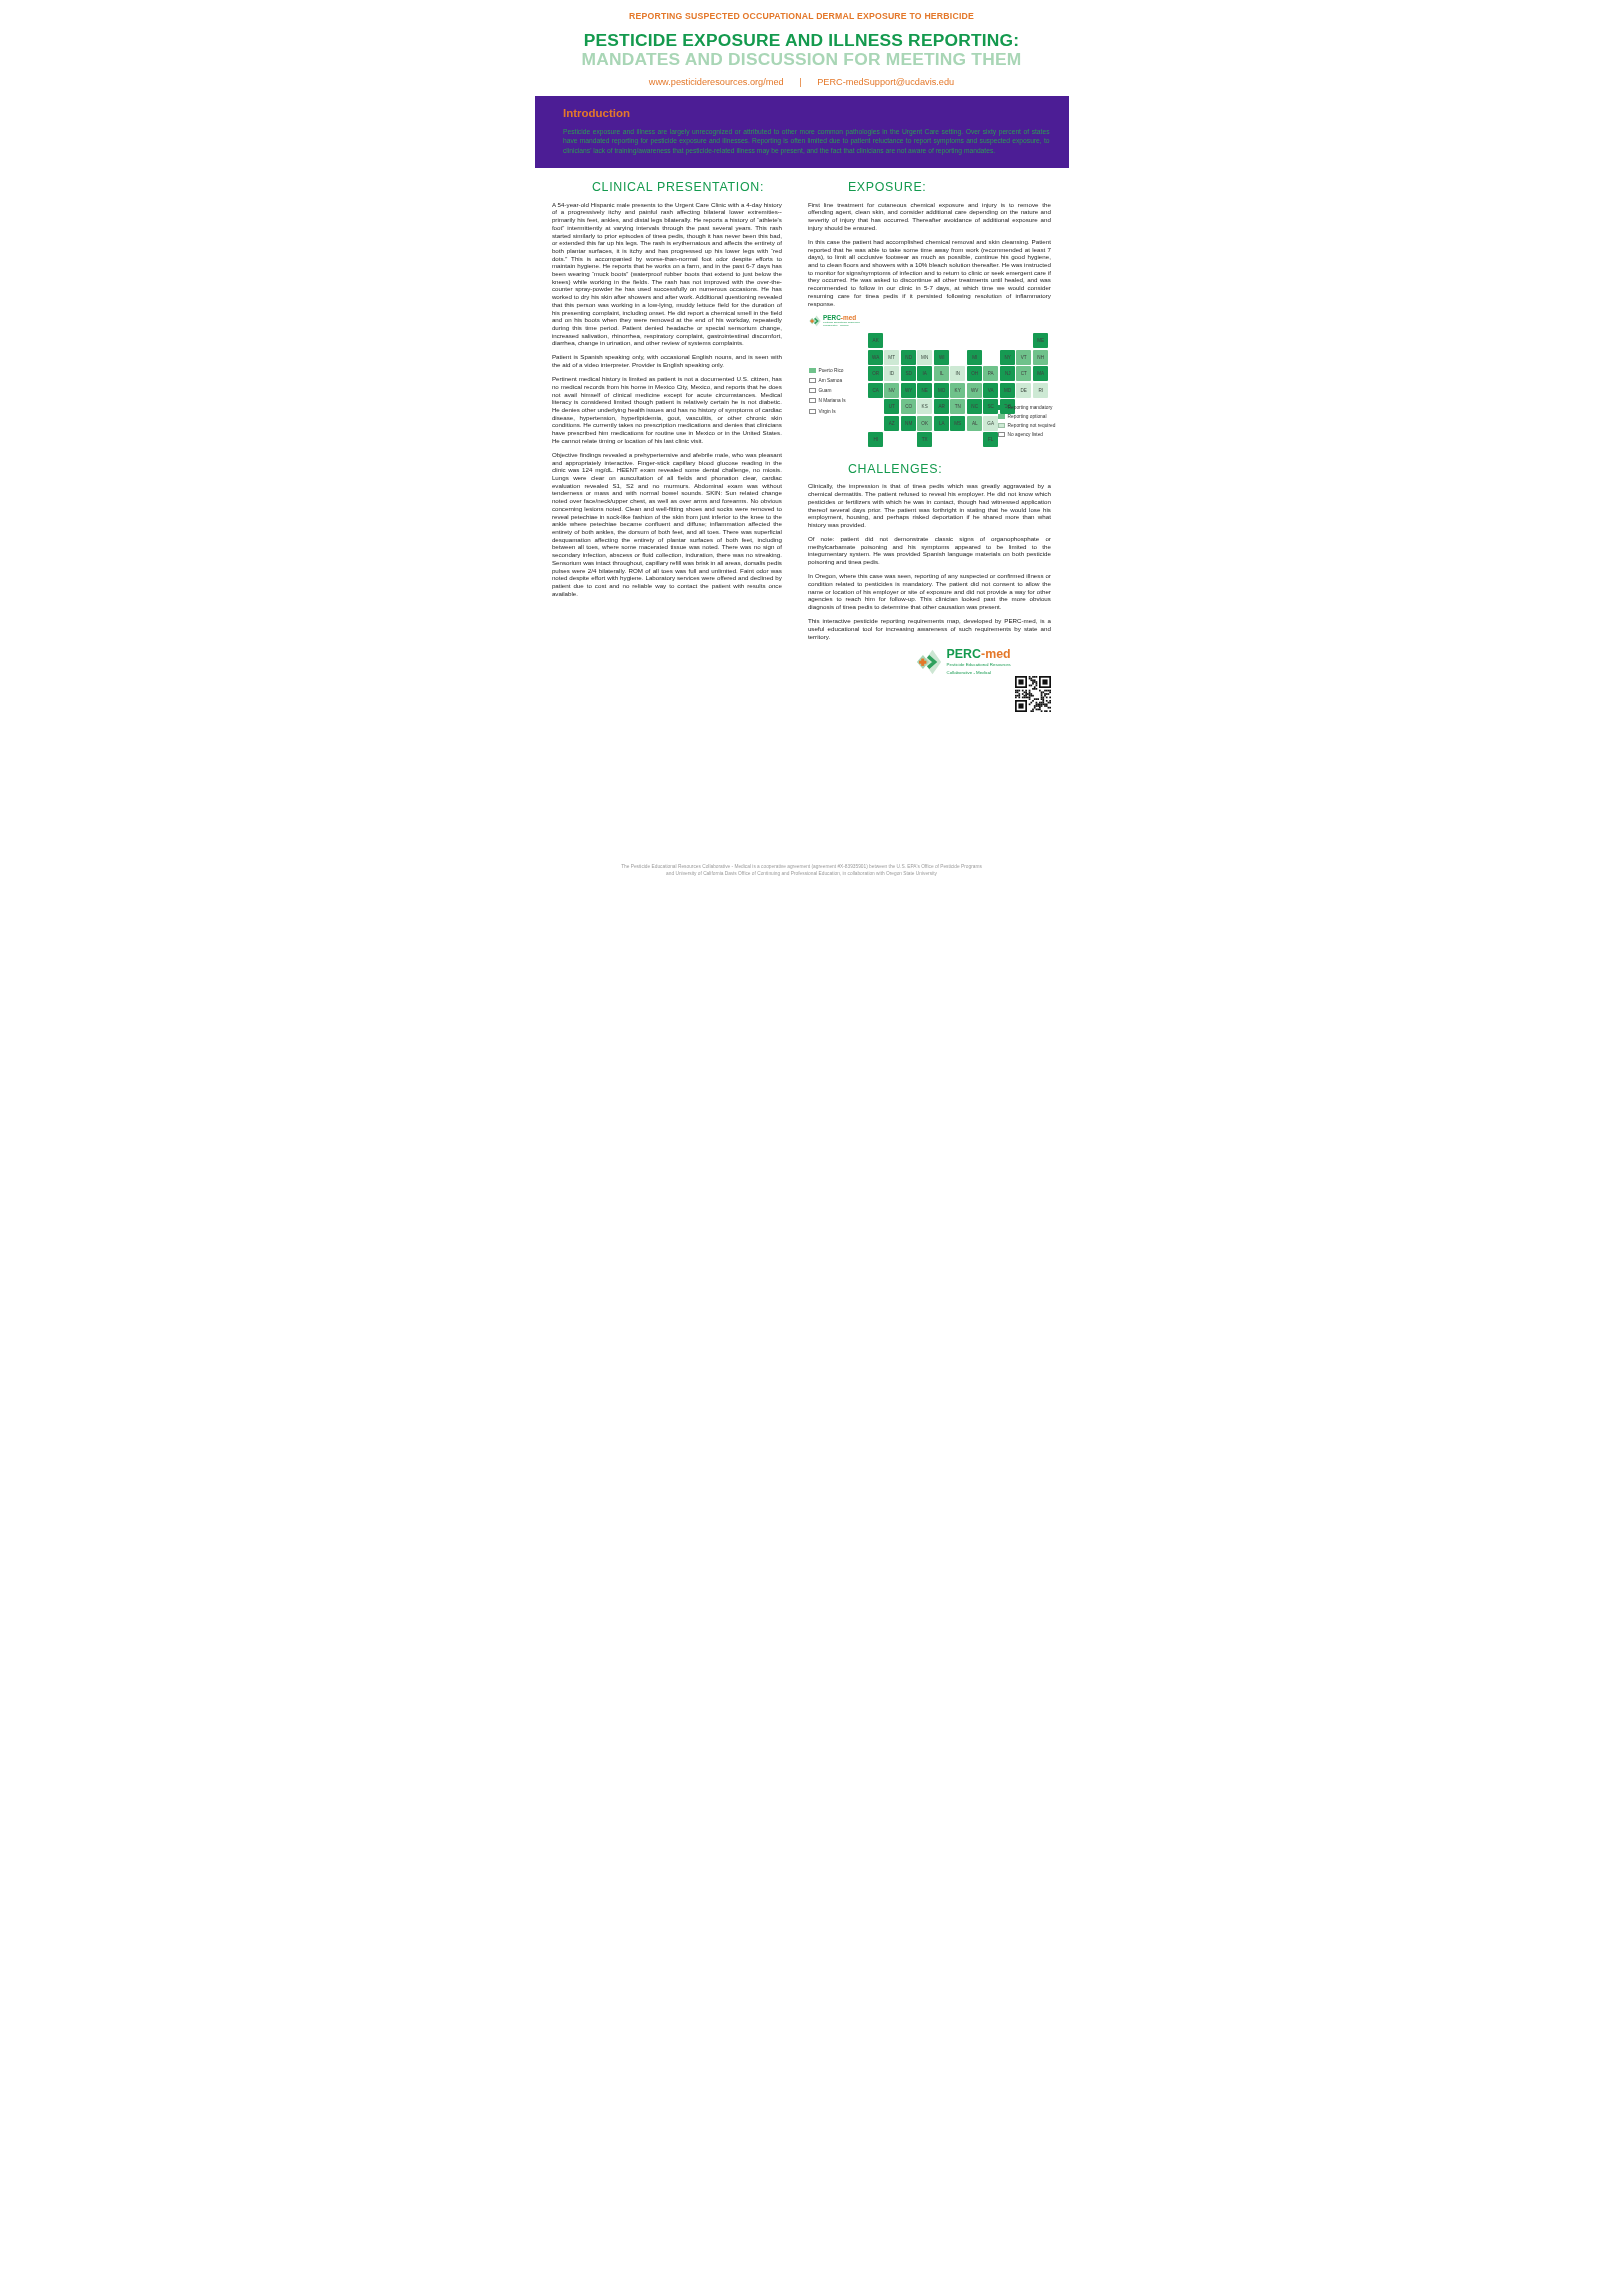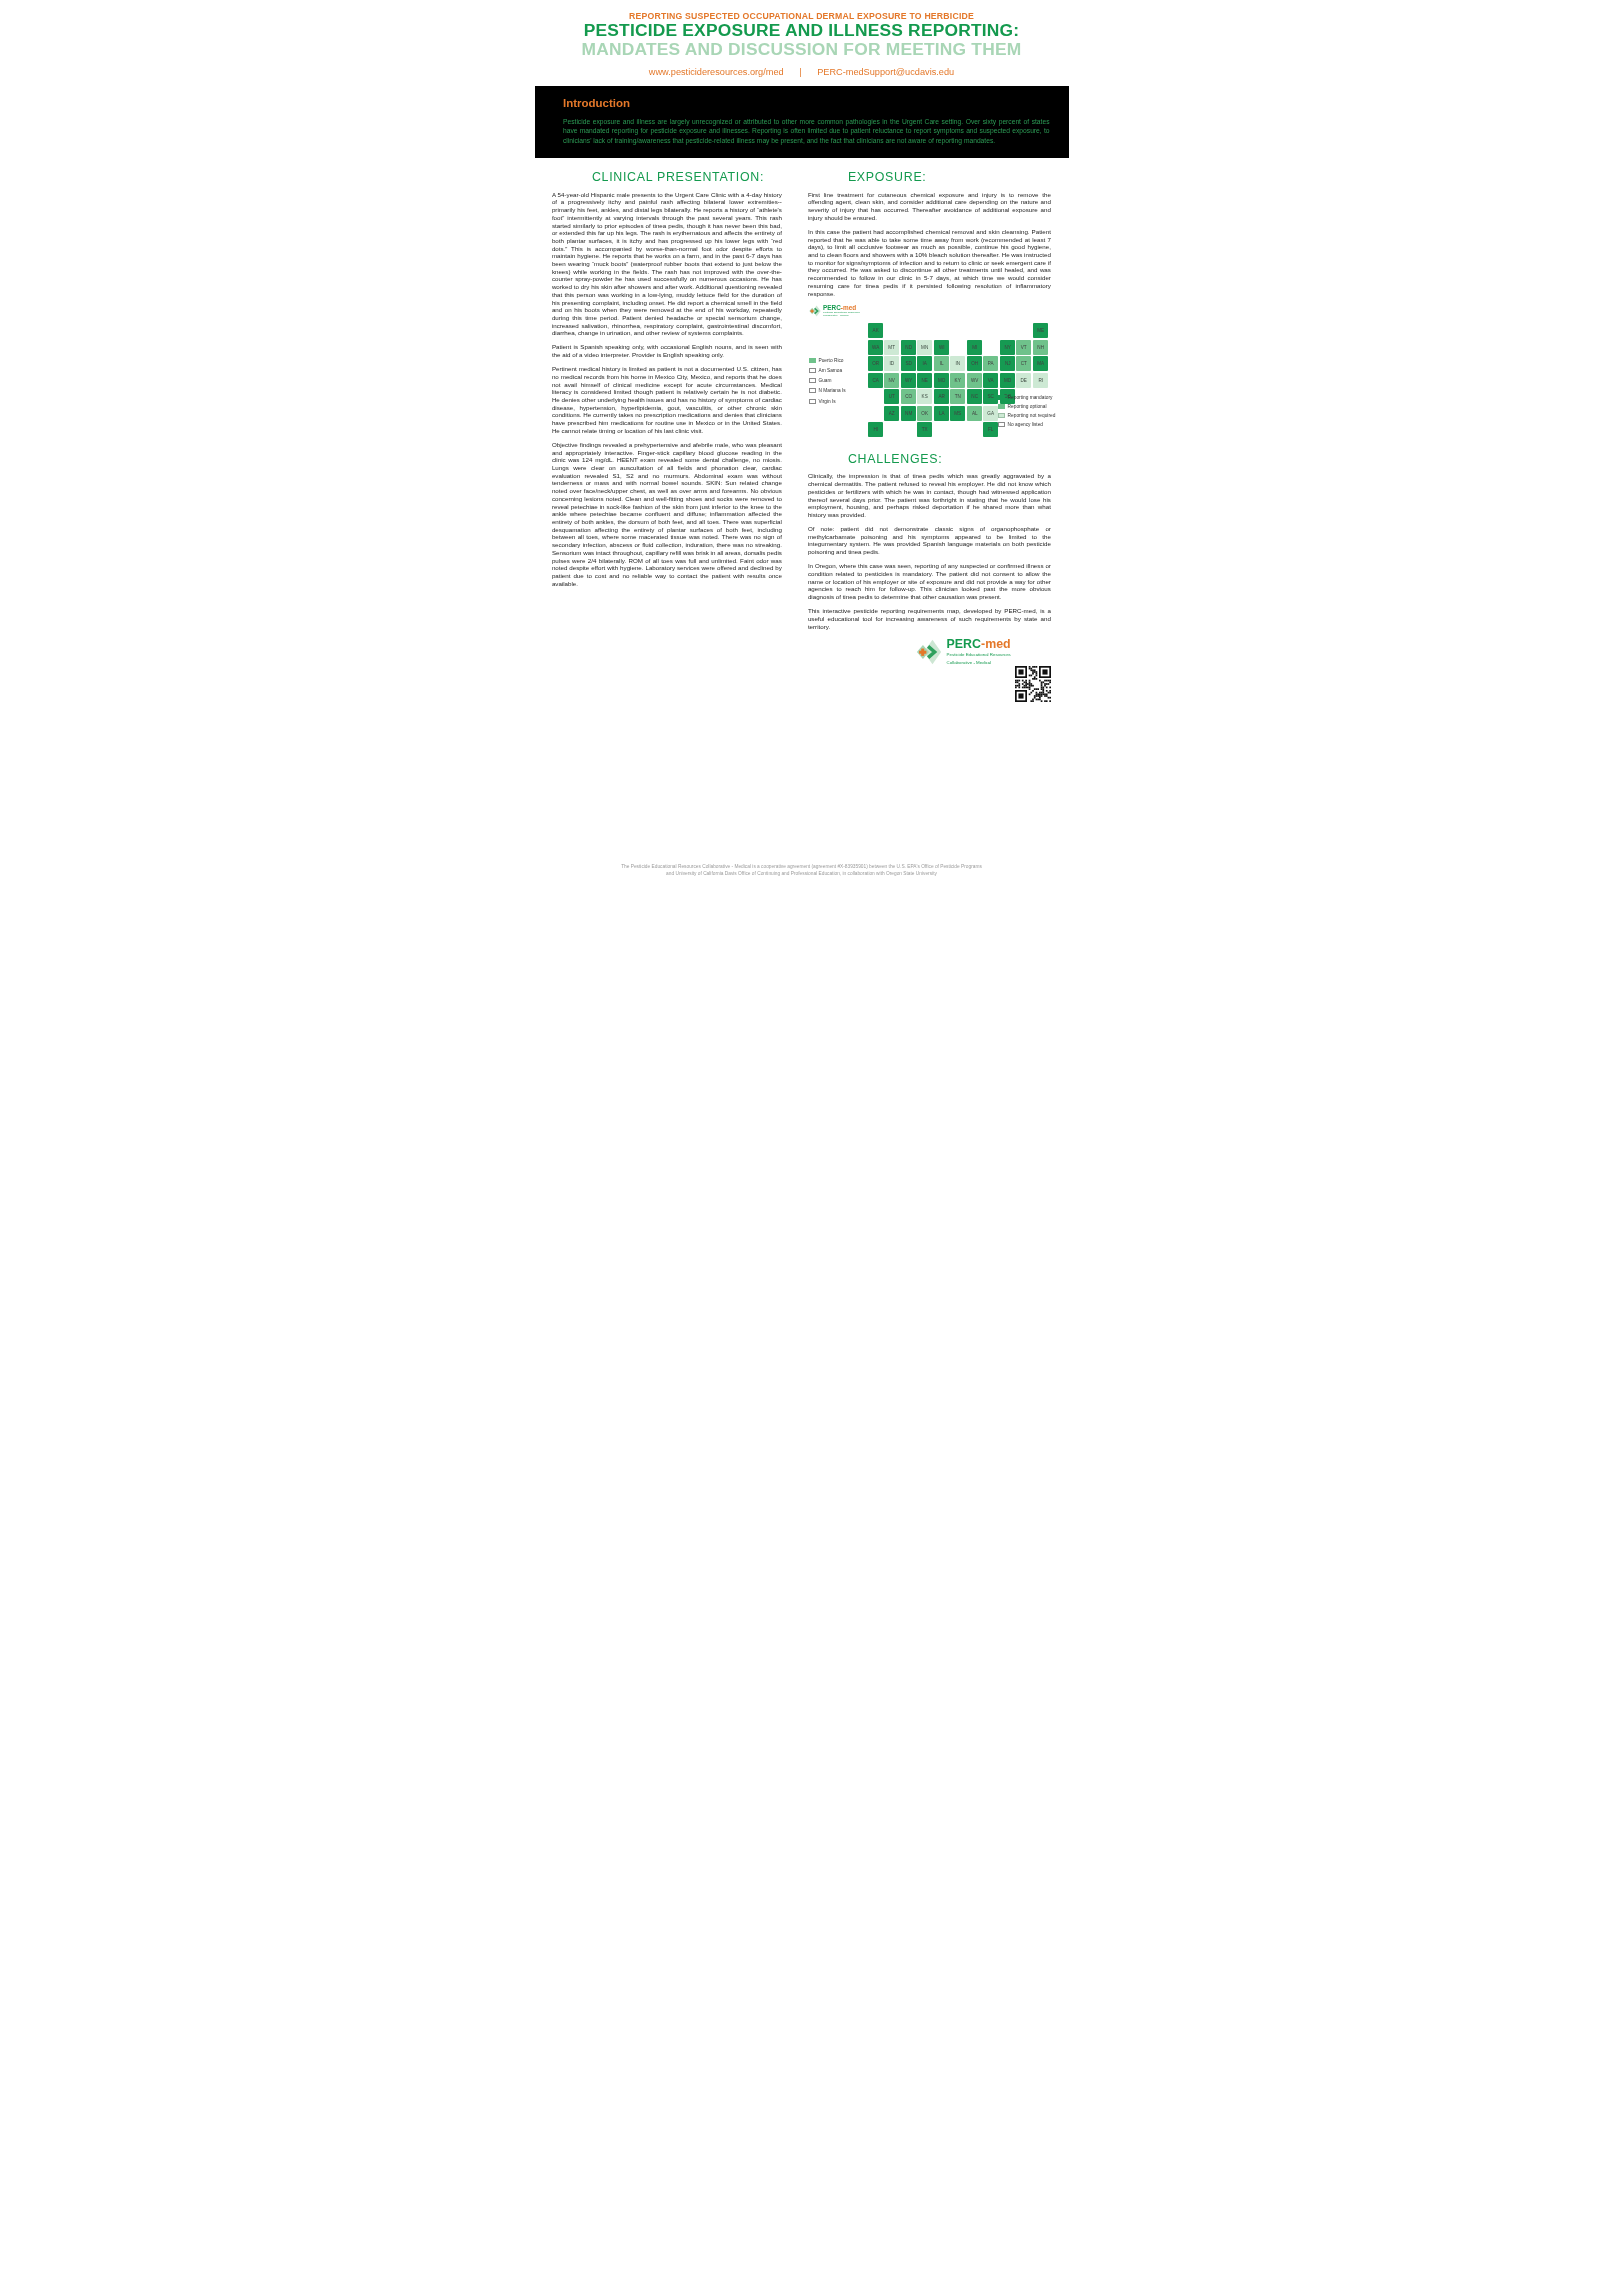--- a/index.html
+++ b/index.html
@@ -3,27 +3,27 @@
 <meta charset="utf-8">
 <style>
   * { margin:0; padding:0; box-sizing:border-box; }
   html,body { background:#ffffff; }
   body { font-family:"Liberation Sans", sans-serif; }
   .page { position:relative; width:534px; height:884px; margin:0 auto; background:#fff; overflow:hidden; }
 
   
   .header { text-align:center; padding-top:11px; }
   .kicker { font-size:8.7px; font-weight:bold; letter-spacing:0.2px; color:#E4782A; }
-  .title-main { font-size:17.4px; font-weight:bold; letter-spacing:0.2px; color:#149A4E; line-height:1.12; }
+  .title-main { margin-top:10px; font-size:17.4px; font-weight:bold; letter-spacing:0.2px; color:#149A4E; line-height:1.12; }
   .title-sub { font-size:17.4px; font-weight:bold; letter-spacing:0.2px; color:#A9D6B6; line-height:1.12; }
   .links-line { margin-top:7.3px; font-size:9.2px; font-weight:normal; color:#E4782A; }
   .links-line .sep { margin:0 13px; }
 
   
-  .intro { margin-top:9.2px; background:#000000; padding:11px 19px 13px 28.5px; }
+  .intro { margin-top:9.2px; background:#4c1d95; padding:11px 19px 13px 28.5px; }
   .intro h2 { font-size:11.5px; font-weight:bold; color:#E4782A; }
   .intro p { margin-top:7.3px; font-size:6.7px; line-height:1.42; color:#2C9B55; text-align:justify; }
 
   
   .cols { display:flex; gap:26px; padding:12px 17.4px 0 17.4px; }
   .col-left  { flex:0 0 230px; width:230px; }
   .col-right { flex:0 0 243px; width:243px; }
   .sec-head { font-size:12.4px; color:#149A4E; letter-spacing:0.7px; font-weight:normal; margin-bottom:6.4px;margin-left:40px; }
   .body-text p { font-size:6.2px; line-height:7.7px; color:#232323; text-align:justify; margin-bottom:6.4px; }
 

